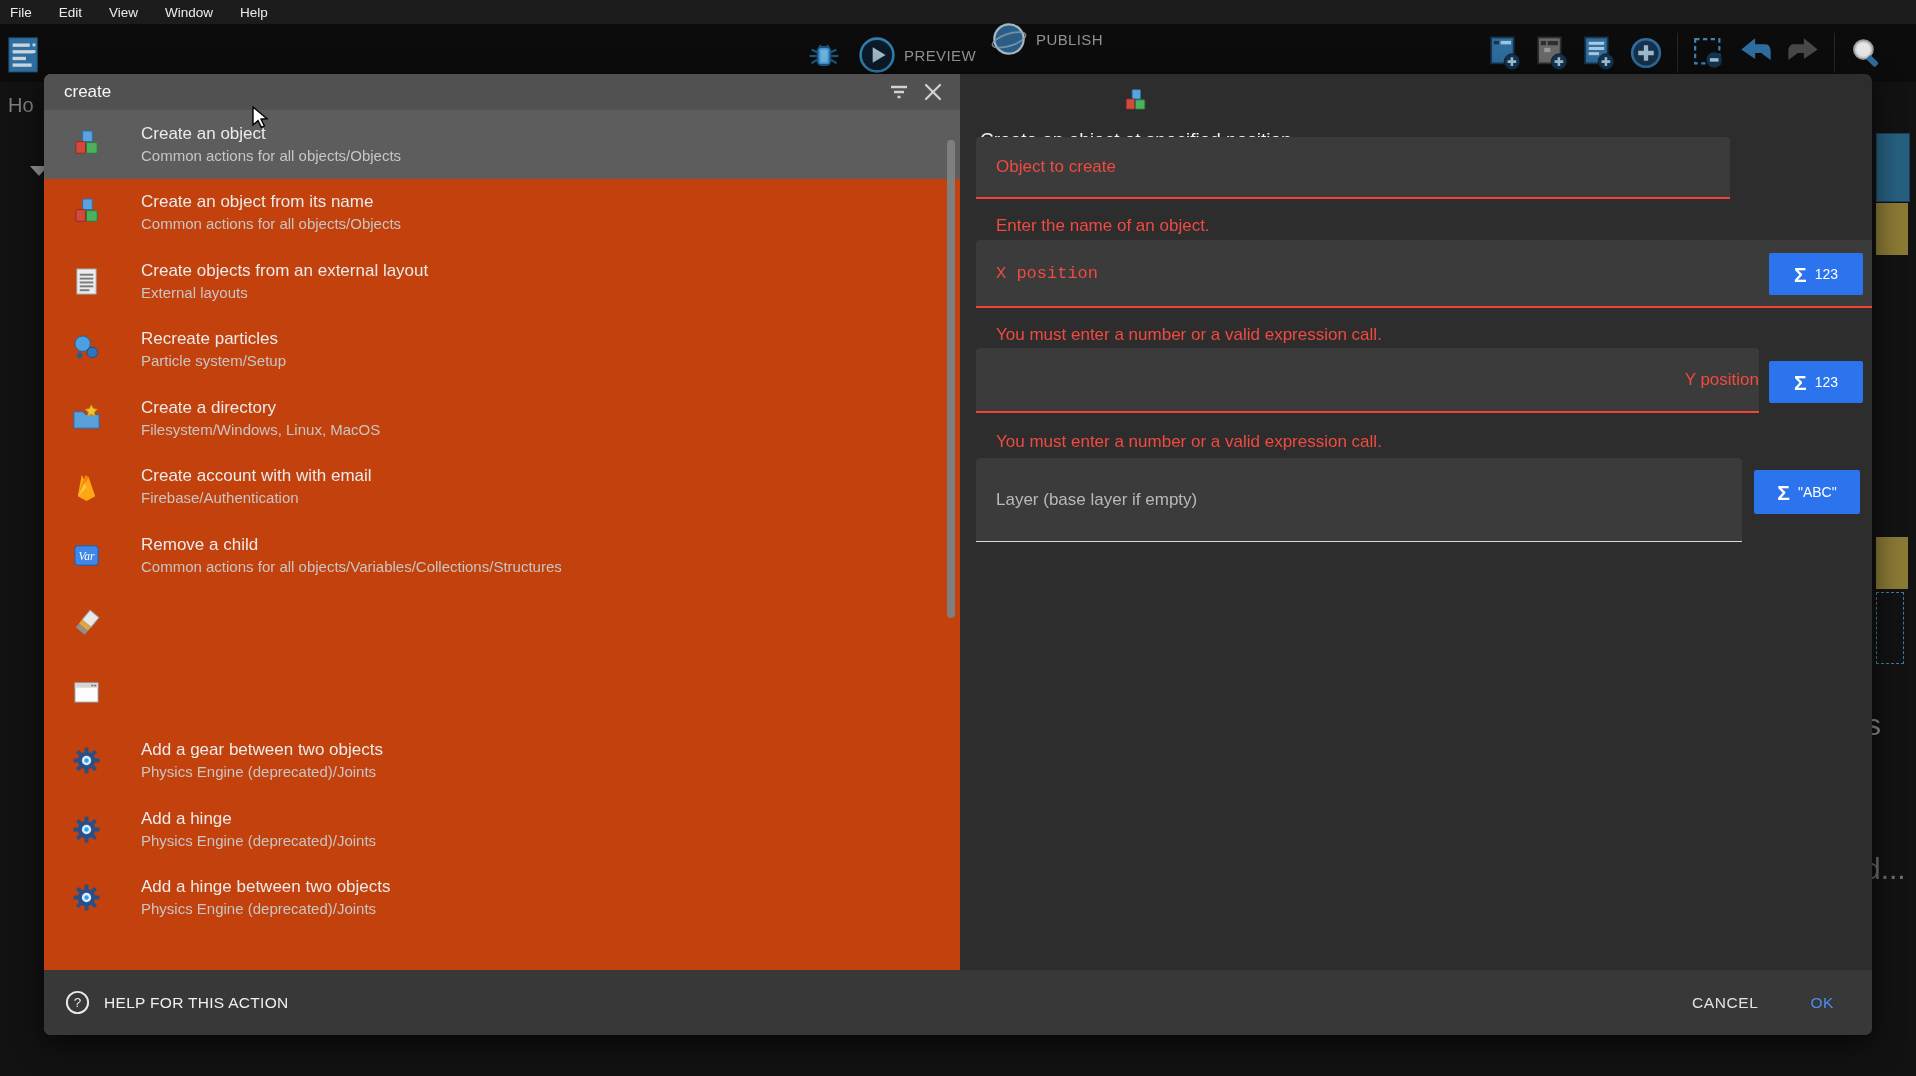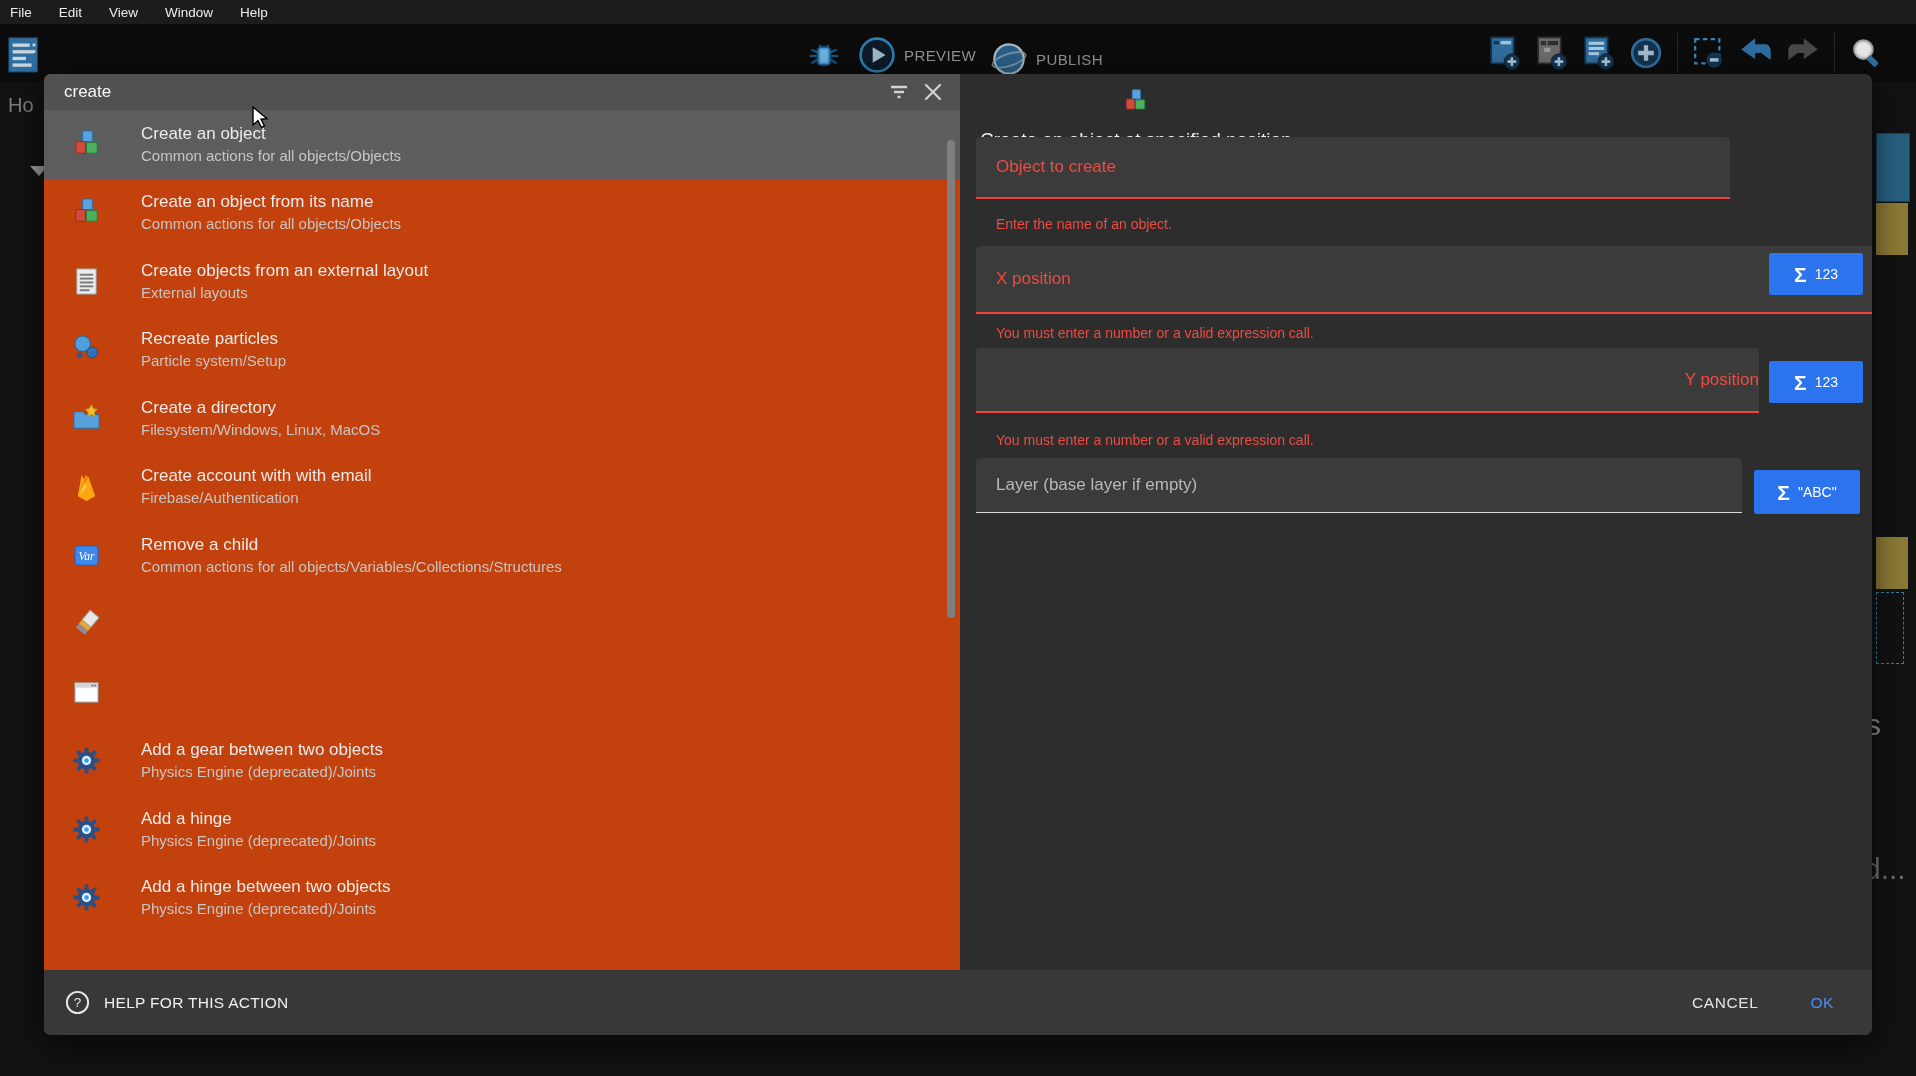--- a/index.html
+++ b/index.html
@@ -48,21 +48,21 @@
   
   .right-pane{flex:1;background:#2d2d2d;position:relative;}
   .panel-title-row{position:absolute;left:20px;top:14px;display:flex;align-items:center;gap:14px;flex-direction:column;}
   .panel-title{font-size:19px;color:#f2f2f2;}
   .field{position:absolute;left:16px;background:#3b3b3b;border-radius:4px 4px 0 0;
     display:flex;align-items:center;padding-left:20px;box-sizing:border-box;font-size:17px;cursor:text;}
   .field.error{border-bottom:2px solid #f44336;}
   .field.error .ph{color:#f04a41;}
   .field.normal{border-bottom:1px solid #d9d9d9;}
   .field.normal .ph{color:#b9b9b9;}
-  .helper{position:absolute;left:36px;font-size:14px;color:#f04a41;}
+  .helper{position:absolute;left:36px;font-size:17px;color:#f04a41;}
   .expr-btn{position:absolute;background:#2b74ee;border-radius:2px;display:flex;align-items:center;
     justify-content:center;gap:8px;color:#fff;cursor:pointer;}
   .expr-sigma{font-size:21px;font-weight:bold;line-height:1;}
   .expr-label{font-size:14px;}
   
   .dialog-footer{position:absolute;left:0;right:0;bottom:0;height:65px;background:#383838;
     display:flex;align-items:center;padding:0 28px 0 20px;box-sizing:border-box;z-index:5;}
   .help-group{display:flex;align-items:center;gap:13px;cursor:pointer;}
   .help-label{color:#f0f0f0;font-size:15.5px;letter-spacing:.3px;}
   .footer-spacer{flex:1;}
@@ -113,21 +113,21 @@
       <rect x="16" y="13" width="8" height="14" fill="#7fc0e8" opacity="0.7"></rect>
     </svg>
   </div>
 <div class="tb-abs" style="left:858px;top:36px;" id="preview-btn">
   <span class="icon" id="play-ic"><svg viewBox="0 0 44 44" width="38" height="38">
         <circle cx="22" cy="22" r="19" fill="#0d1b28" stroke="#2e7fae" stroke-width="3"></circle>
         <polygon points="17,13 32,22 17,31" fill="#9fb7c6"></polygon>
       </svg></span>
   <span class="tb-label">PREVIEW</span>
 </div>
-<div class="tb-abs" style="left:990px;top:40px;" id="publish-btn">
+<div class="tb-abs" style="left:990px;top:20px;" id="publish-btn">
   <span class="icon" id="globe-ic"><svg viewBox="0 0 44 44" width="38" height="38">
         <circle cx="22" cy="22" r="17" fill="#2a5e86" stroke="#a8b8c2" stroke-width="2.5"></circle>
         <ellipse cx="22" cy="23" rx="20" ry="7" fill="none" stroke="#8aa0ae" stroke-width="2" transform="rotate(-18 22 23)" opacity="0.8"></ellipse>
       </svg></span>
   <span class="tb-label">PUBLISH</span>
 </div>
 <div class="tb-right" id="tb-right">
     <span class="icon" style="cursor: pointer;"><svg viewBox="0 0 44 44" width="38" height="38">
         <rect x="6" y="4" width="26" height="30" fill="#2e6d9e" stroke="#16364f" stroke-width="2"></rect>
         <rect x="9" y="8" width="6" height="4" fill="#16364f"></rect>
@@ -375,37 +375,37 @@
             <rect x="5" y="13" width="10" height="12" rx="1" fill="#d24a3e" stroke="#8e2c23"></rect>
             <rect x="16" y="14" width="11" height="11" rx="1" fill="#4cb05e" stroke="#2a7a3a"></rect>
           </svg></span>
       <span class="panel-title">Create an object at specified position</span>
     </div>
     <div id="fields">
         <div class="field error" style="top: 63px; height: 62px; width: 754px;">
           <span class="ph">Object to create</span>
         </div>
         <div class="helper" style="top: 142px;">Enter the name of an object.</div>
-        <div class="field error" style="top: 172px; height: 68px; width: 930px;">
+        <div class="field error" style="top: 166px; height: 68px; width: 930px; font-family: Liberation Mono, monospace;">
           <span class="ph">X position</span>
         </div>
         <div class="helper" style="top: 251px;">You must enter a number or a valid expression call.</div>
         <div class="expr-btn" style="top: 179px; left: 809px; width: 94px; height: 42px;">
           <span class="expr-sigma">Σ</span>
           <span class="expr-label">123</span>
         </div>
         <div class="field error" style="top: 274px; height: 65px; width: 783px; justify-content: flex-end;">
           <span class="ph">Y position</span>
         </div>
         <div class="helper" style="top: 358px;">You must enter a number or a valid expression call.</div>
         <div class="expr-btn" style="top: 287px; left: 809px; width: 94px; height: 42px;">
           <span class="expr-sigma">Σ</span>
           <span class="expr-label">123</span>
         </div>
-        <div class="field normal" style="top: 384px; height: 55px; width: 766px;">
+        <div class="field normal" style="top: 384px; height: 84px; width: 766px;">
           <span class="ph">Layer (base layer if empty)</span>
         </div>
         <div class="expr-btn" style="top: 396px; left: 794px; width: 106px; height: 44px;">
           <span class="expr-sigma">Σ</span>
           <span class="expr-label">"ABC"</span>
         </div>
       </div>
   </div>
   <div class="dialog-footer">
     <div class="help-group">

